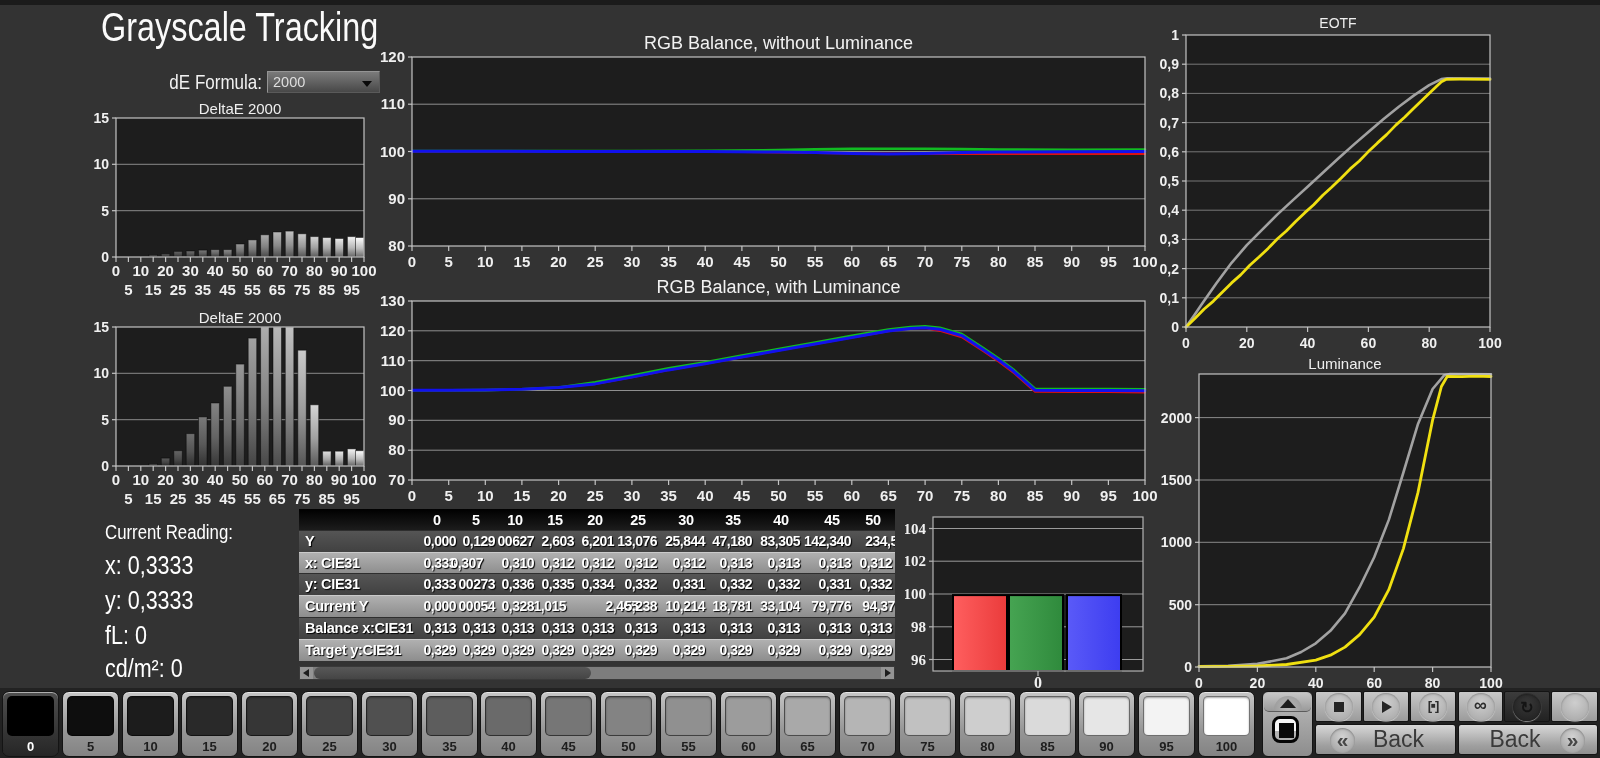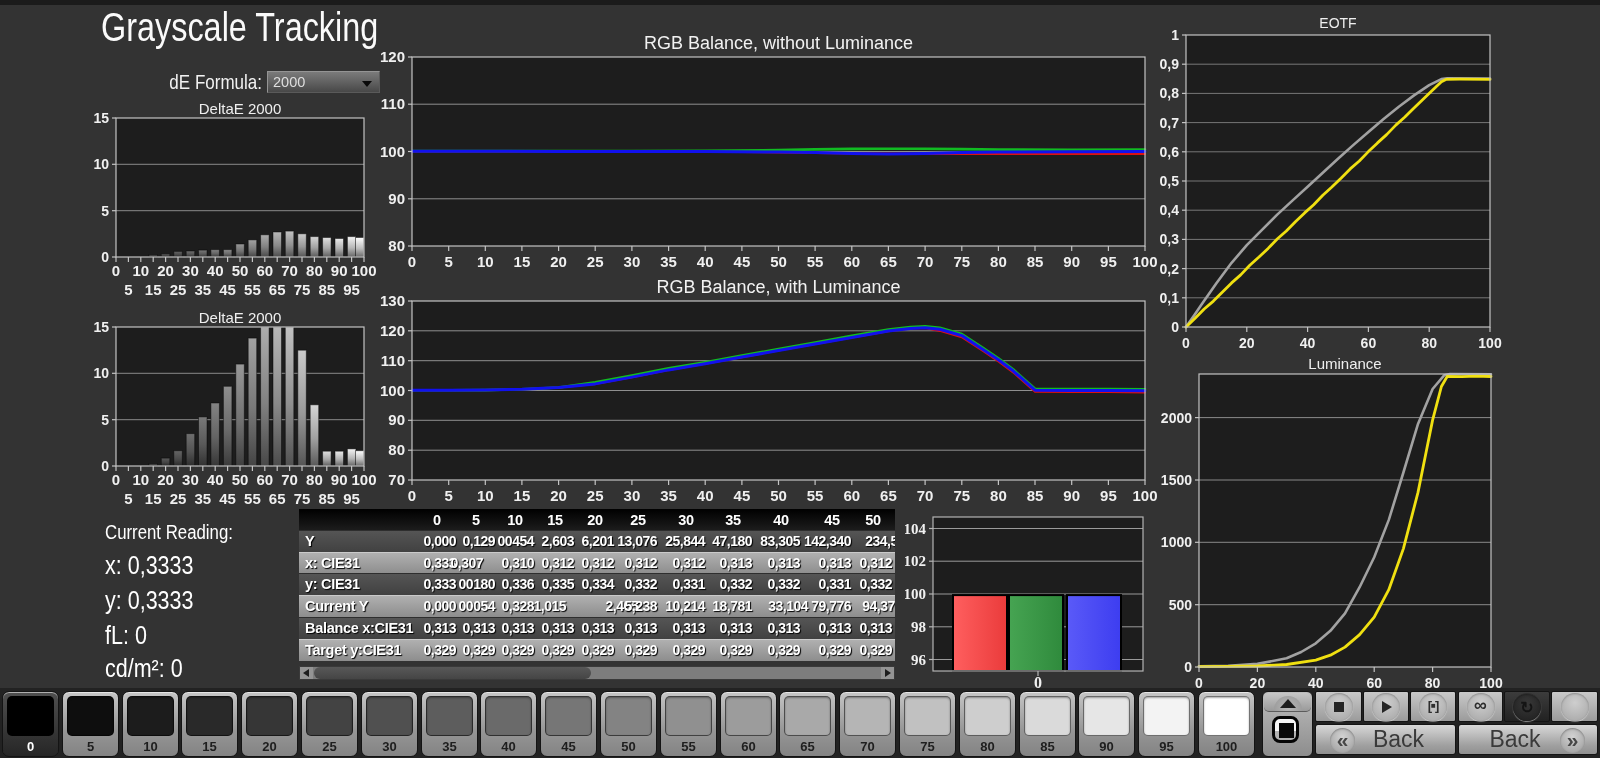--- a/index.html
+++ b/index.html
@@ -727,21 +727,21 @@
 <span class="hc" style="left:357px;width:60px">30</span>
 <span class="hc" style="left:404px;width:60px">35</span>
 <span class="hc" style="left:452px;width:60px">40</span>
 <span class="hc" style="left:503px;width:60px">45</span>
 <span class="hc" style="left:544px;width:60px">50</span>
 </div>
 <div class="trow dark" style="top:21px">
 <span class="rl">Y</span>
 <span class="tc" style="left:77px;width:80px">0,000</span>
 <span class="tc" style="left:116px;width:80px">0,129</span>
-<span class="tc" style="left:155px;width:80px">00454</span>
+<span class="tc" style="left:155px;width:80px">00627</span>
 <span class="tc" style="left:195px;width:80px">2,603</span>
 <span class="tc" style="left:235px;width:80px">6,201</span>
 <span class="tc" style="left:278px;width:80px">13,076</span>
 <span class="tc" style="left:326px;width:80px">25,844</span>
 <span class="tc" style="left:373px;width:80px">47,180</span>
 <span class="tc" style="left:421px;width:80px">83,305</span>
 <span class="tc" style="left:472px;width:80px">142,340</span>
 <span class="tc" style="left:526px;width:80px">234,57</span>
 </div>
 <div class="trow lite" style="top:42.7px">
@@ -754,42 +754,42 @@
 <span class="tc" style="left:278px;width:80px">0,312</span>
 <span class="tc" style="left:326px;width:80px">0,312</span>
 <span class="tc" style="left:373px;width:80px">0,313</span>
 <span class="tc" style="left:421px;width:80px">0,313</span>
 <span class="tc" style="left:472px;width:80px">0,313</span>
 <span class="tc" style="left:513px;width:80px">0,312</span>
 </div>
 <div class="trow dark" style="top:64.4px">
 <span class="rl">y: CIE31</span>
 <span class="tc" style="left:77px;width:80px">0,333</span>
-<span class="tc" style="left:116px;width:80px">00180</span>
+<span class="tc" style="left:116px;width:80px">00273</span>
 <span class="tc" style="left:155px;width:80px">0,336</span>
 <span class="tc" style="left:195px;width:80px">0,335</span>
 <span class="tc" style="left:235px;width:80px">0,334</span>
 <span class="tc" style="left:278px;width:80px">0,332</span>
 <span class="tc" style="left:326px;width:80px">0,331</span>
 <span class="tc" style="left:373px;width:80px">0,332</span>
 <span class="tc" style="left:421px;width:80px">0,332</span>
 <span class="tc" style="left:472px;width:80px">0,331</span>
 <span class="tc" style="left:513px;width:80px">0,332</span>
 </div>
 <div class="trow lite" style="top:86.10000000000001px">
 <span class="rl">Current Y</span>
 <span class="tc" style="left:77px;width:80px">0,000</span>
 <span class="tc" style="left:116px;width:80px">00054</span>
 <span class="tc" style="left:155px;width:80px">0,328</span>
 <span class="tc" style="left:195px;width:72px">1,015</span>
 <span class="tc" style="left:235px;width:104px">2,465</span>
 <span class="tc" style="left:278px;width:80px">5,238</span>
 <span class="tc" style="left:326px;width:80px">10,214</span>
 <span class="tc" style="left:373px;width:80px">18,781</span>
-<span class="tc" style="left:421px;width:88px">33,104</span>
+<span class="tc" style="left:421px;width:80px">33,104</span>
 <span class="tc" style="left:472px;width:80px">79,776</span>
 <span class="tc" style="left:523px;width:80px">94,377</span>
 </div>
 <div class="trow dark" style="top:107.80000000000001px">
 <span class="rl">Balance x:CIE31</span>
 <span class="tc" style="left:77px;width:80px">0,313</span>
 <span class="tc" style="left:116px;width:80px">0,313</span>
 <span class="tc" style="left:155px;width:80px">0,313</span>
 <span class="tc" style="left:195px;width:80px">0,313</span>
 <span class="tc" style="left:235px;width:80px">0,313</span>

